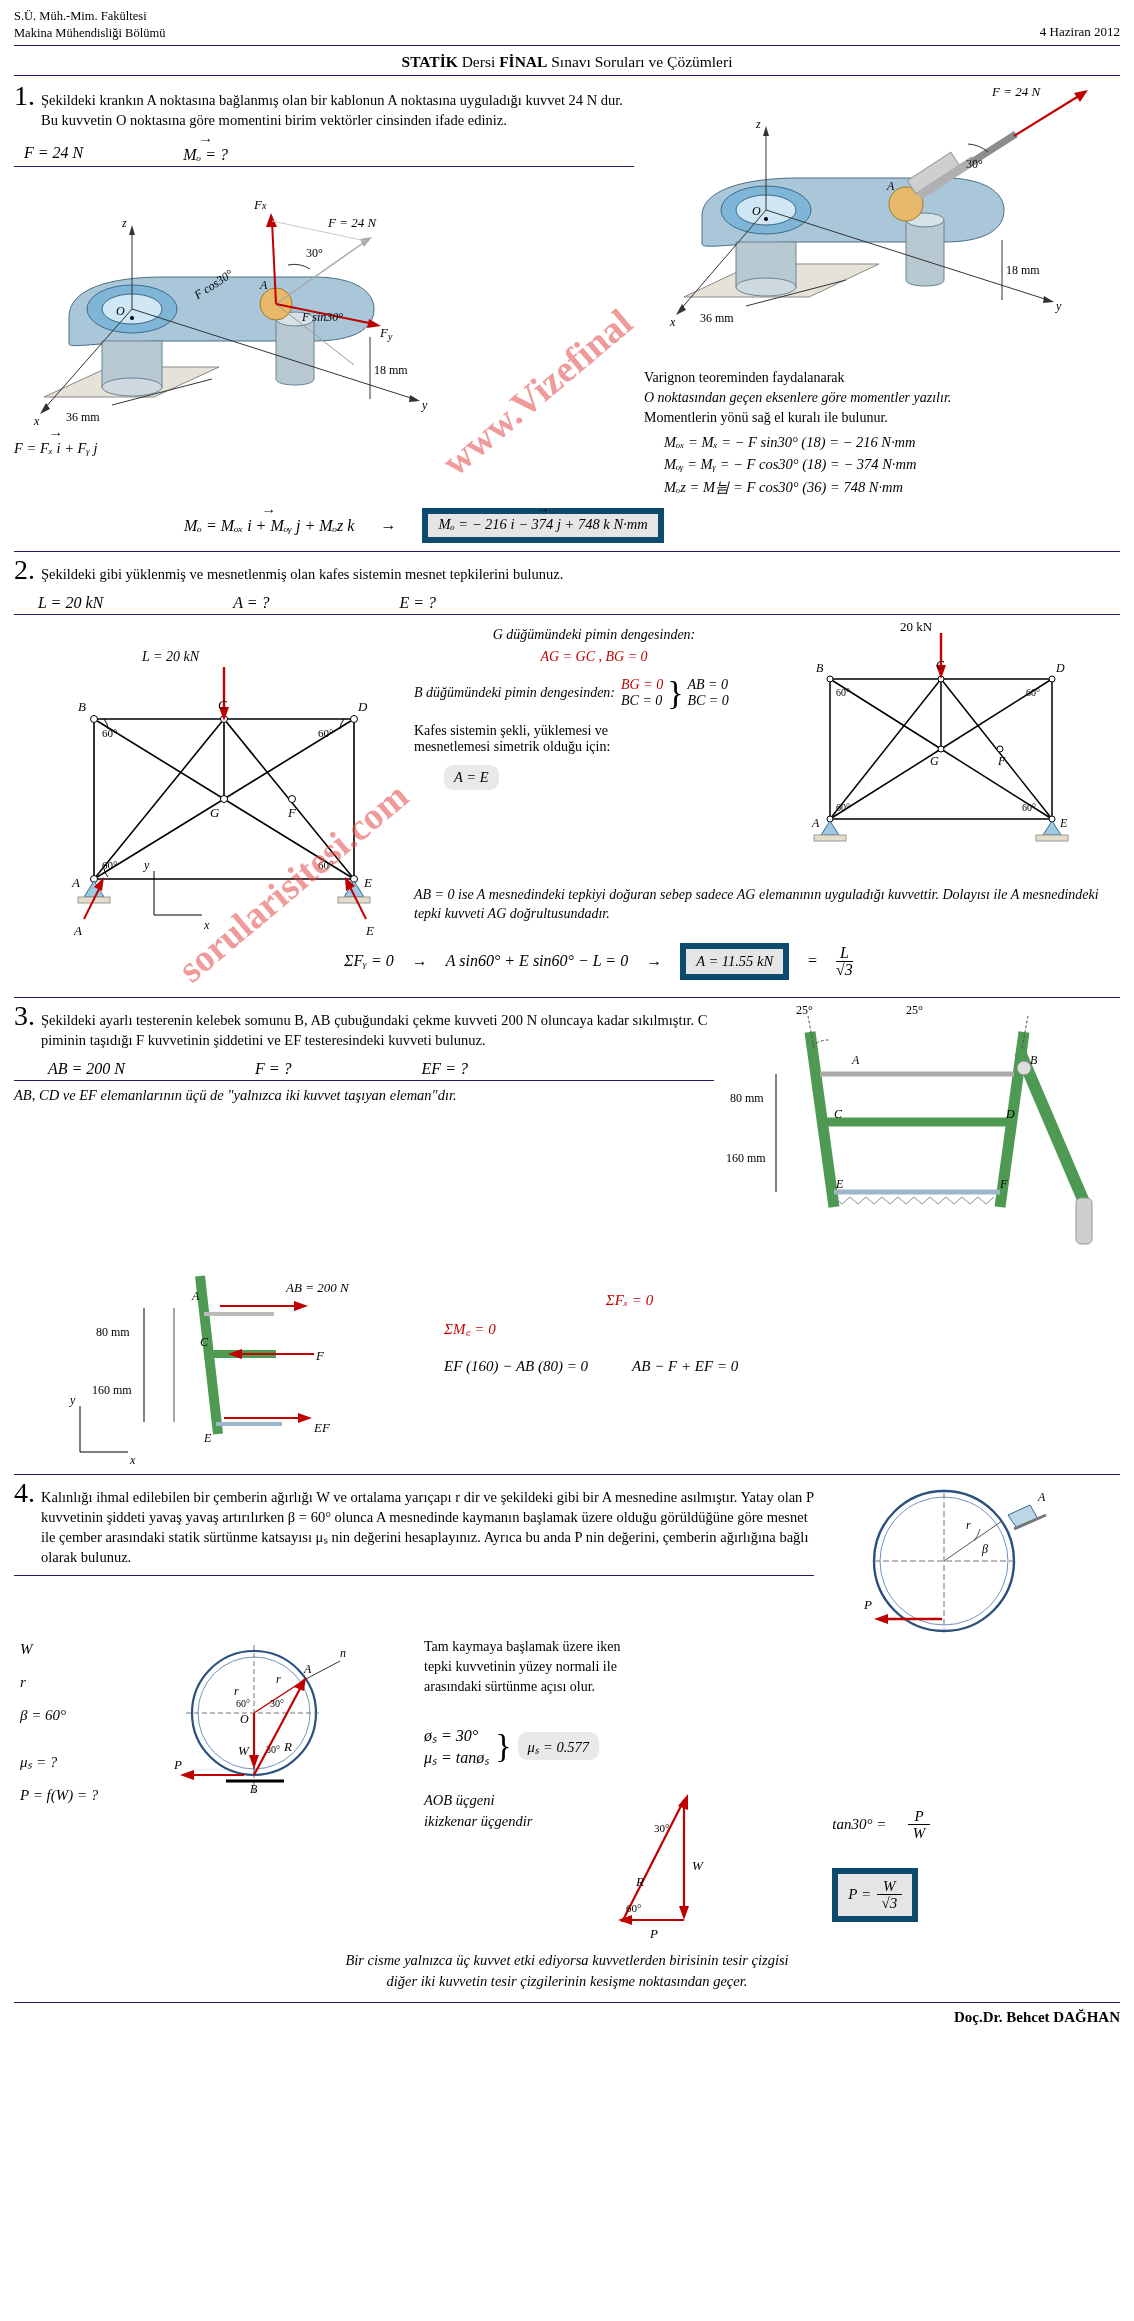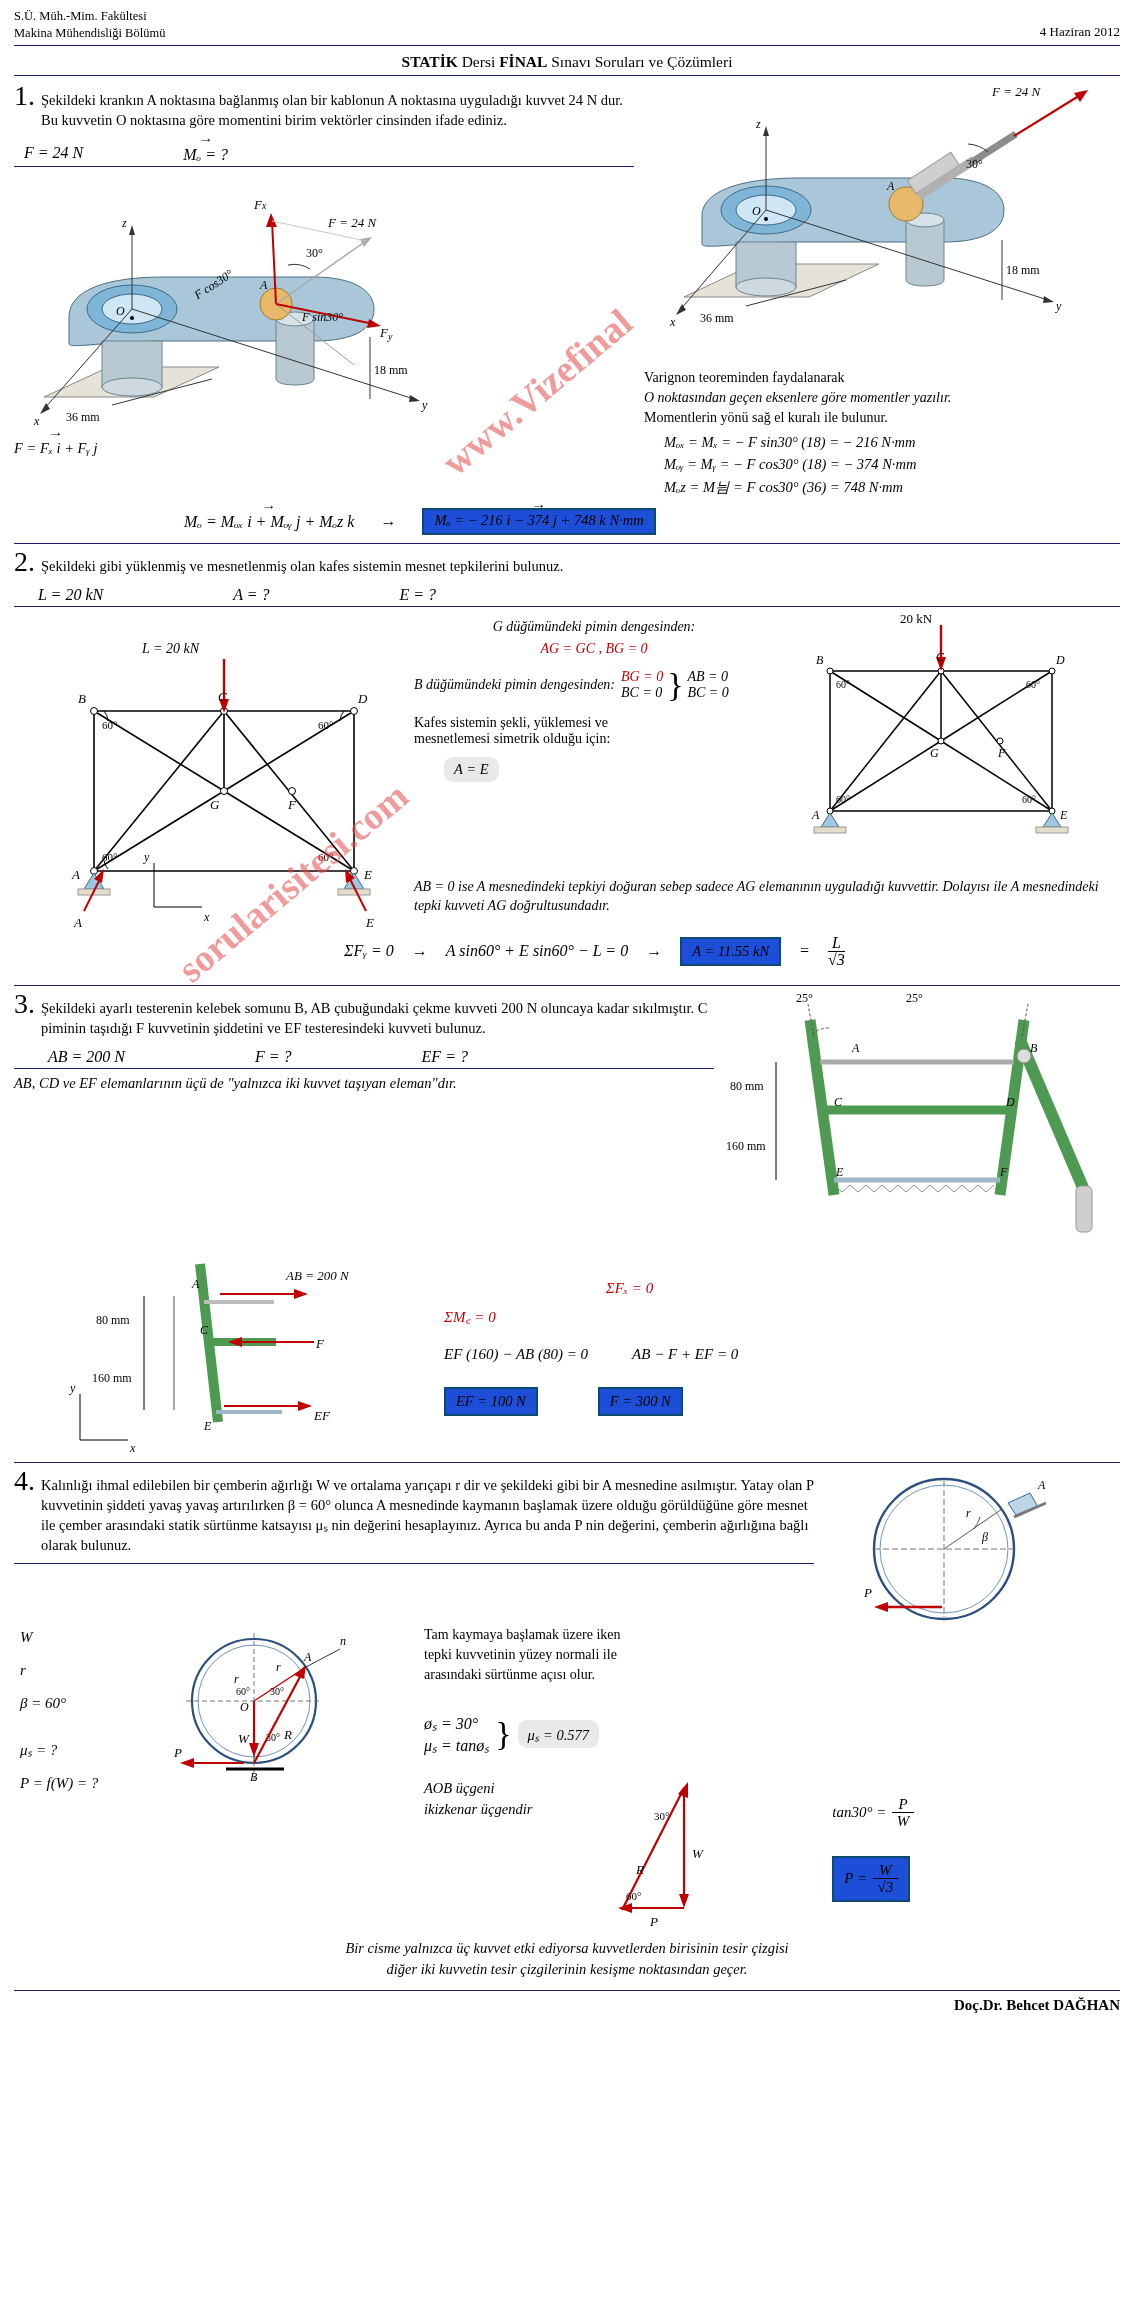--- a/index.html
+++ b/index.html
@@ -28,22 +28,22 @@
   .qblock { position:relative; }
   .qtext { font-size:14.5px; line-height:1.38; }
   i, .it { font-style:italic; }
   .red { color:#c00000; }
 
   .cols { display:flex; gap:10px; }
   .col-l { flex: 0 0 620px; }
   .col-r { flex: 1 1 auto; }
 
   .boxed {
-    border:2px solid #0c4a6e; padding:4px 10px; display:inline-block;
-    background:#1d4ed8; font-size:14.5px;
+    border:6px solid #0c4a6e; padding:4px 10px; display:inline-block;
+    background:#e5e5e5; font-size:14.5px;
   }
   .grayfill { background:#e9e9e9;border-radius:9px; }
   .eq { font-size:14.5px; margin:5px 0; }
   .center { text-align:center; }
 
   
   .vec { position:relative; display:inline-block; padding-top:2px; }
   .vec:before {
     content:"\2192"; position:absolute; top:-12px; left:50%;
     transform:translateX(-50%) scaleX(1.25); font-size:12px; line-height:1;
@@ -490,24 +490,20 @@
       </div>
       <div class="col-r">
         <div style="display:flex; gap:110px; margin-top:26px;">
           <div class="it red" style="font-size:15px;margin-top:26px;">ΣM꜀ = 0</div>
           <div class="it red" style="font-size:15px;">ΣFₓ = 0</div>
         </div>
         <div style="display:flex; gap:44px; margin-top:20px;">
           <div class="it" style="font-size:15px;">EF (160) − AB (80) = 0</div>
           <div class="it" style="font-size:15px;">AB − F + EF = 0</div>
         </div>
-        <div style="display:flex; gap:60px; margin-top:24px;">
-          <div class="boxed it">EF = 100 N</div>
-          <div class="boxed it">F = 300 N</div>
-        </div>
       </div>
     </div>
   </div>
 
   <hr class="sec-divider">
 
   <div class="qblock">
     <div class="cols">
       <div class="col-l" style="flex:0 0 800px;">
         <div style="display:flex;">
@@ -616,21 +612,21 @@
               <polygon points="26,130 40,125 40,135" fill="#c00000"></polygon>
               <text x="44" y="96" font-size="13" class="red" font-style="italic">R</text>
               <text x="100" y="80" font-size="13" class="red" font-style="italic">W</text>
               <text x="58" y="148" font-size="13" class="red" font-style="italic">P</text>
               <text x="62" y="42" font-size="11">30°</text>
               <text x="34" y="122" font-size="11">60°</text>
             </svg>
           </div>
 
           <div style="margin-top:18px;">
-            <div style="display:flex; align-items:center; gap:6px; font-style:italic; font-size:15px;">
+            <div style="display:flex; align-items:center; gap:22px; font-style:italic; font-size:15px;">
               <span>tan30° =</span>
               <span style="display:inline-block; text-align:center; line-height:1.1;">
                 <span style="display:block; border-bottom:1px solid #000; padding:0 6px;">P</span>
                 <span style="display:block;">W</span>
               </span>
             </div>
             <div class="boxed" style="margin-top:26px;">
               <div style="display:flex; align-items:center; gap:6px; font-style:italic; font-size:15px;">
                 <span>P =</span>
                 <span style="display:inline-block; text-align:center; line-height:1.1;">

